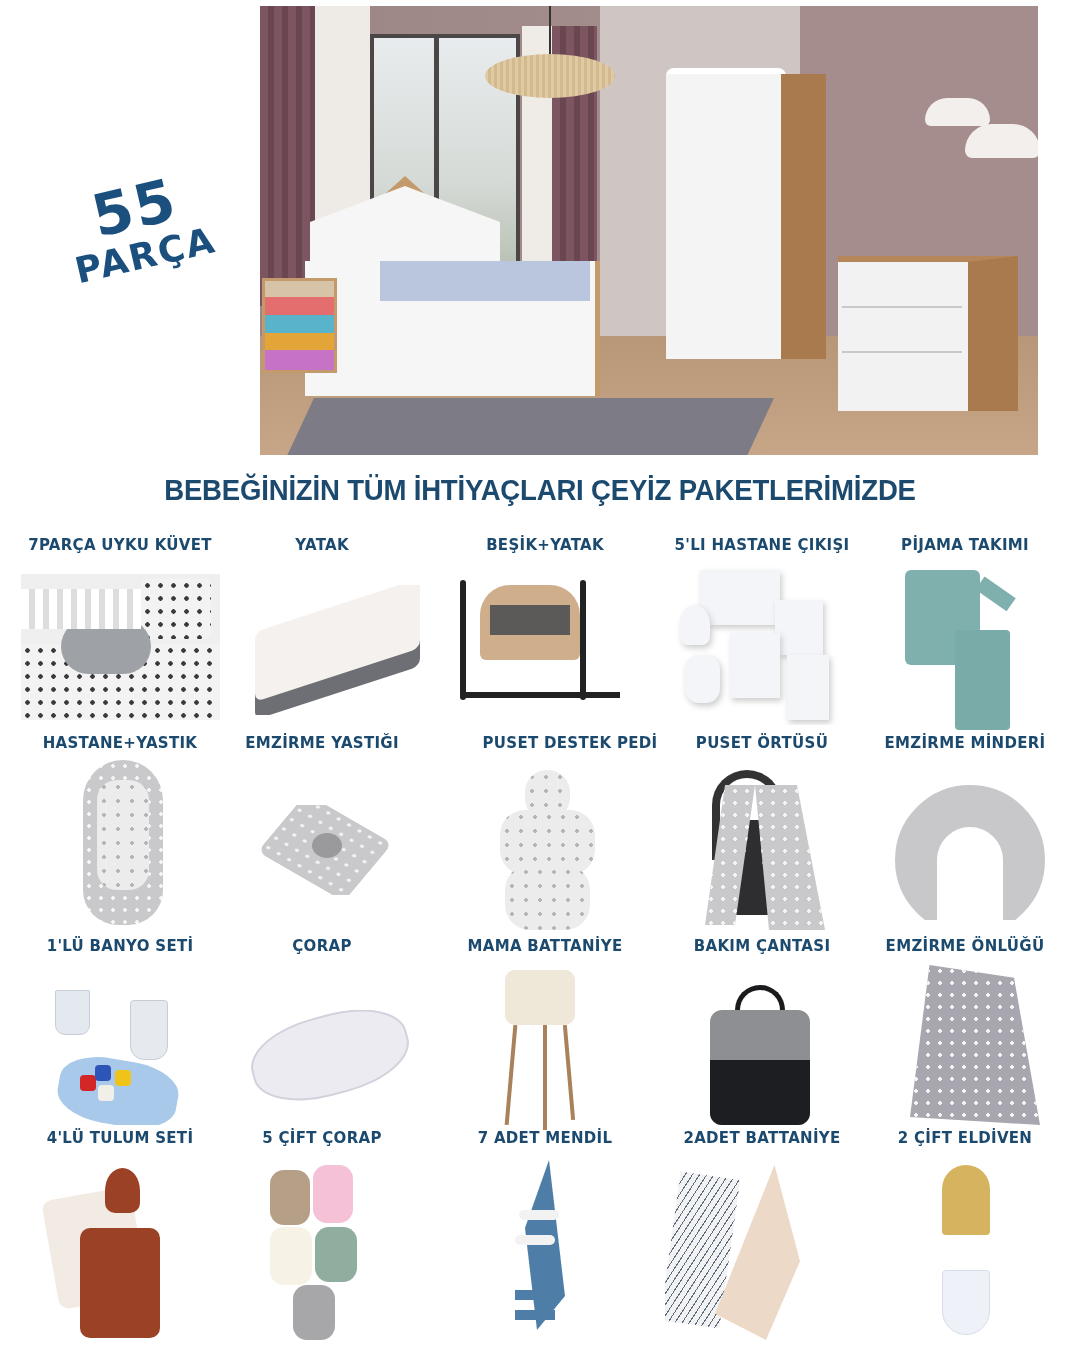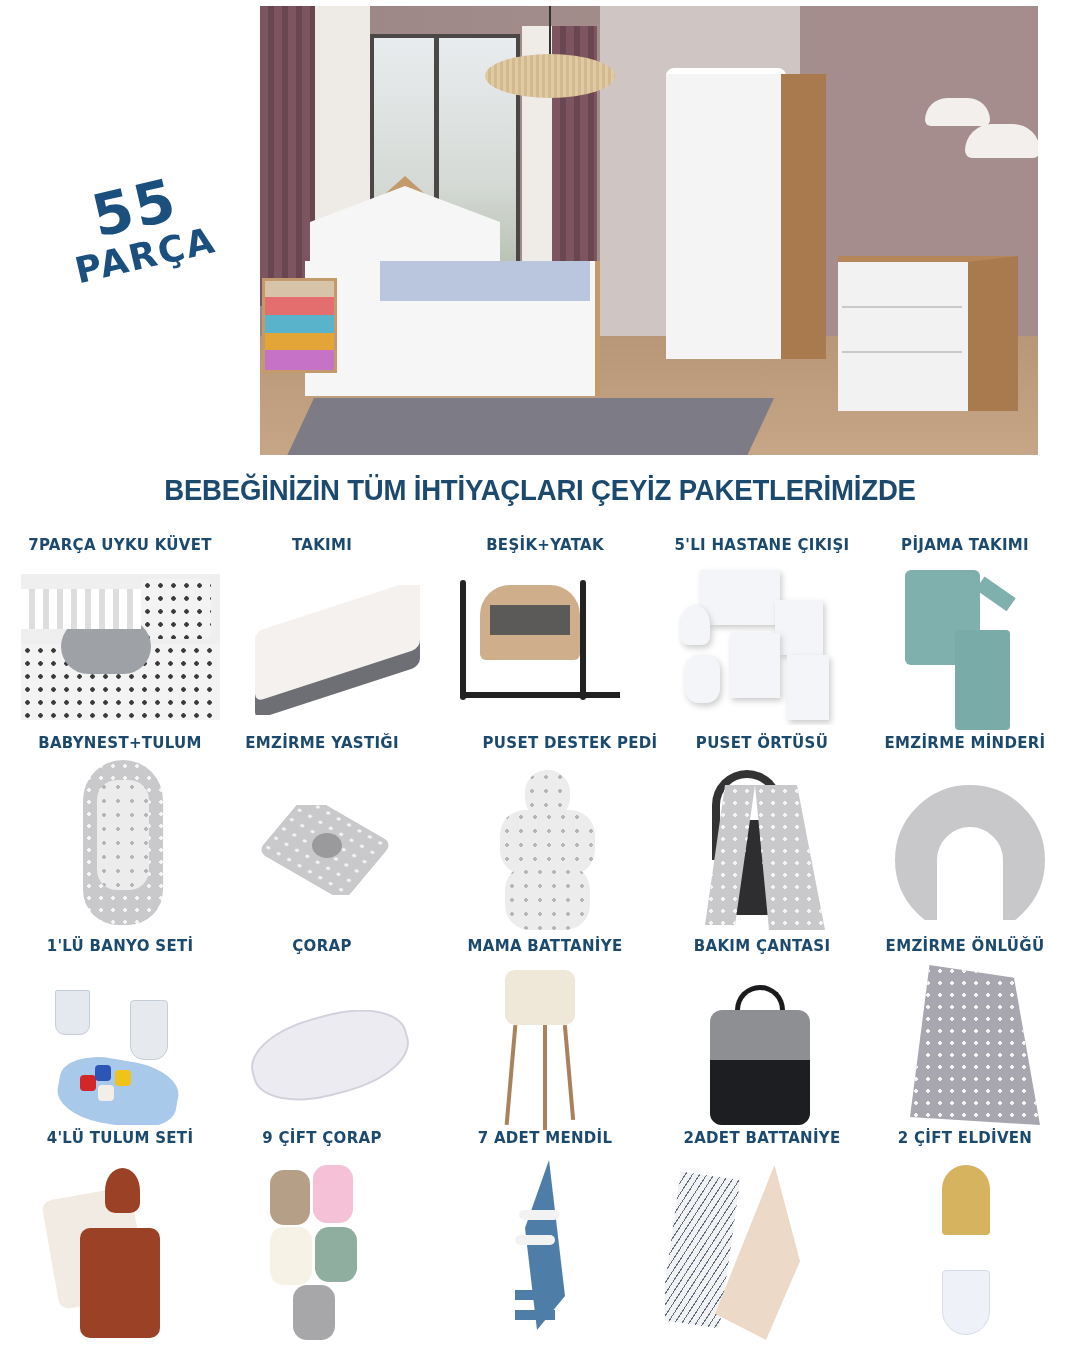--- a/index.html
+++ b/index.html
@@ -81,21 +81,21 @@
 </div>
 
 <div class="badge">
   <span class="num">55</span>
   <span class="word">PARÇA</span>
 </div>
 
 <div class="headline">BEBEĞİNİZİN TÜM İHTİYAÇLARI ÇEYİZ PAKETLERİMİZDE</div>
 
 <div class="label" style="left:120px;top:536px">7PARÇA UYKU KÜVET</div>
-<div class="label" style="left:322px;top:536px">TAKIMI</div>
+<div class="label" style="left:322px;top:536px">YATAK</div>
 <div class="label" style="left:545px;top:536px">BEŞİK+YATAK</div>
 <div class="label" style="left:762px;top:536px">5'LI HASTANE ÇIKIŞI</div>
 <div class="label" style="left:965px;top:536px">PİJAMA TAKIMI</div>
 
 <div class="thumb" style="left:21px;top:574px;width:199px;height:146px;background:#efefef">
   <div class="shape star-fabric-dark" style="left:0;top:70px;width:199px;height:76px"></div>
   <div class="shape star-fabric-dark" style="left:120px;top:5px;width:70px;height:60px;border-radius:6px"></div>
   <div class="shape" style="left:40px;top:45px;width:90px;height:55px;background:#9ea1a6;border-radius:40px"></div>
   <div class="shape" style="left:0;top:15px;width:120px;height:40px;background:repeating-linear-gradient(90deg,#fff 0 8px,#ddd 8px 14px)"></div>
 </div>
@@ -116,21 +116,21 @@
   <div class="shape" style="left:55px;top:68px;width:50px;height:65px;background:#f3f5f8;box-shadow:2px 3px 6px #ccc"></div>
   <div class="shape" style="left:10px;top:90px;width:35px;height:48px;background:#f3f5f8;border-radius:14px;box-shadow:2px 3px 6px #ccc"></div>
   <div class="shape" style="left:112px;top:90px;width:42px;height:65px;background:#f3f5f8;box-shadow:2px 3px 6px #ccc"></div>
 </div>
 <div class="thumb" style="left:885px;top:565px;width:150px;height:165px">
   <div class="shape" style="left:20px;top:5px;width:75px;height:95px;background:#7fb0ad;border-radius:6px"></div>
   <div class="shape" style="left:95px;top:10px;width:38px;height:16px;background:#7fb0ad;transform:rotate(35deg);transform-origin:left"></div>
   <div class="shape" style="left:70px;top:65px;width:55px;height:100px;background:#79aca9;border-radius:4px"></div>
 </div>
 
-<div class="label" style="left:120px;top:734px">BABYNEST+TULUM</div>
+<div class="label" style="left:120px;top:734px">HASTANE+YASTIK</div>
 <div class="label" style="left:322px;top:734px">EMZİRME YASTIĞI</div>
 <div class="label" style="left:570px;top:734px">PUSET DESTEK PEDİ</div>
 <div class="label" style="left:762px;top:734px">PUSET ÖRTÜSÜ</div>
 <div class="label" style="left:965px;top:734px">EMZİRME MİNDERİ</div>
 
 <div class="thumb" style="left:75px;top:760px;width:100px;height:170px">
   <div class="shape star-fabric" style="left:8px;top:0;width:80px;height:165px;border-radius:40px 40px 35px 35px"></div>
   <div class="shape star-fabric-light" style="left:22px;top:20px;width:52px;height:110px;border-radius:20px"></div>
 </div>
 <div class="thumb" style="left:250px;top:805px;width:155px;height:90px">
@@ -179,21 +179,21 @@
 <div class="thumb" style="left:700px;top:985px;width:120px;height:145px">
   <div class="shape" style="left:35px;top:0;width:50px;height:30px;border:5px solid #1b1b1d;border-bottom:none;border-radius:25px 25px 0 0"></div>
   <div class="shape" style="left:10px;top:25px;width:100px;height:115px;background:#8e8f93;border-radius:12px"></div>
   <div class="shape" style="left:10px;top:75px;width:100px;height:65px;background:#1d1e21;border-radius:0 0 12px 12px"></div>
 </div>
 <div class="thumb" style="left:905px;top:965px;width:140px;height:165px">
   <div class="shape star-fabric" style="left:5px;top:0;width:130px;height:160px;background-color:#a8a6ae;clip-path:polygon(15% 0,80% 8%,100% 100%,0 95%)"></div>
 </div>
 
 <div class="label" style="left:120px;top:1129px">4'LÜ TULUM SETİ</div>
-<div class="label" style="left:322px;top:1129px">9 ÇİFT ÇORAP</div>
+<div class="label" style="left:322px;top:1129px">5 ÇİFT ÇORAP</div>
 <div class="label" style="left:545px;top:1129px">7 ADET MENDİL</div>
 <div class="label" style="left:762px;top:1129px">2ADET BATTANİYE</div>
 <div class="label" style="left:965px;top:1129px">2 ÇİFT  ELDİVEN</div>
 
 <div class="thumb" style="left:40px;top:1158px;width:150px;height:185px">
   <div class="shape" style="left:10px;top:35px;width:90px;height:110px;background:#f1ebe3;border-radius:10px;transform:rotate(-10deg)"></div>
   <div class="shape" style="left:40px;top:70px;width:80px;height:110px;background:#9b4125;border-radius:10px"></div>
   <div class="shape" style="left:65px;top:10px;width:35px;height:45px;background:#9b4125;border-radius:50% 50% 10px 10px"></div>
 </div>
 <div class="thumb" style="left:265px;top:1165px;width:100px;height:175px">

